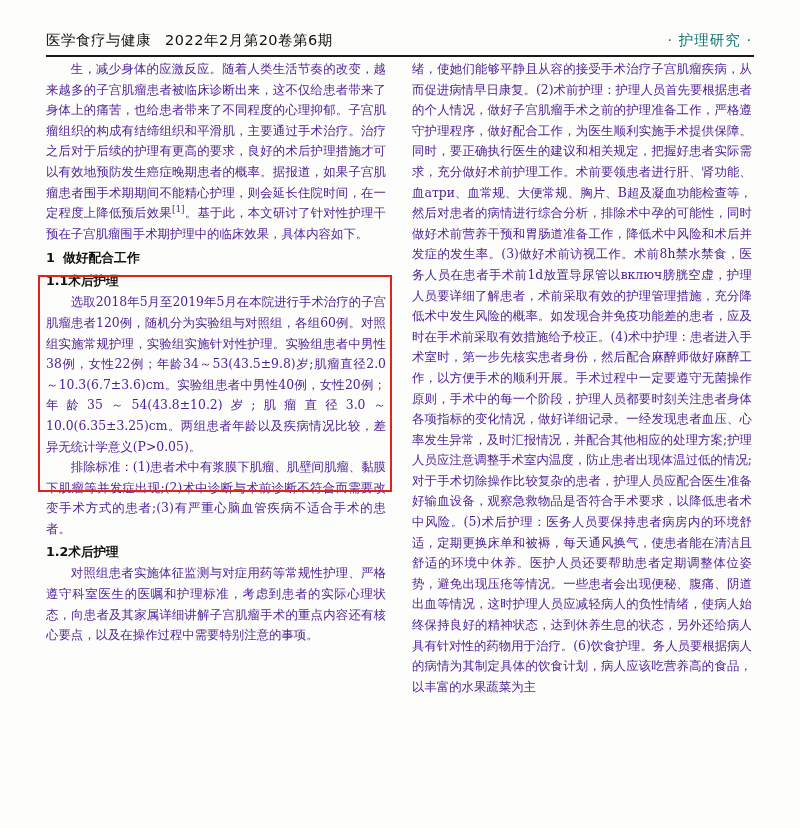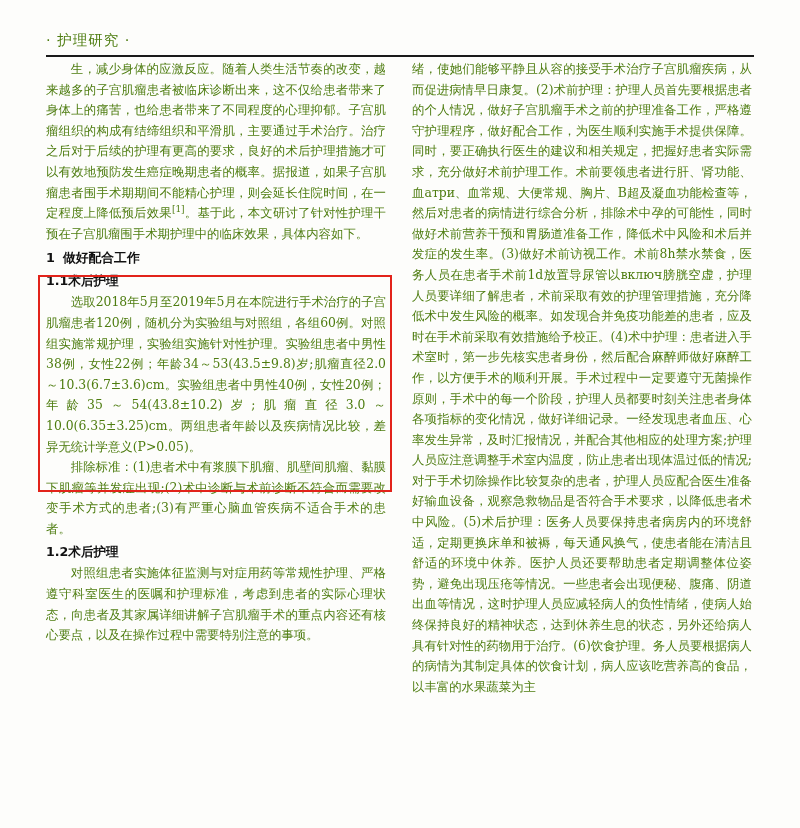--- a/index.html
+++ b/index.html
@@ -35,41 +35,41 @@
   .runhead-left {
     font-size: 14.5px;
     letter-spacing: 0.5px;
     color: #111;
     white-space: nowrap;
   }
   .runhead-left .journal { margin-right: 14px; }
   .runhead-right {
     font-size: 14.5px;
     letter-spacing: 1px;
-    color: #4d7c0f;
+    color: #0f766e;
     padding-right: 2px;
   }
   
   .columns {
     display: flex;
     gap: 26px;
     height: 740px;
   }
   .col {
     width: 340px;
     position: relative;
   }
   p.body {
     margin: 0 0 0 0;
     font-size: 12.4px;
     line-height: 20.6px;
     text-align: justify;
     text-justify: inter-ideograph;
     text-indent: 2em;
-    color: #4d7c0f;
+    color: #4c1d95;
     font-family: "DejaVu Serif", "Liberation Serif", serif;
   }
   p.noindent { text-indent: 0; }
   .sec-head {
     font-size: 12.8px;
     line-height: 21px;
     font-weight: bold;
     margin: 3px 0 1px 0;
     color: #111;
     font-family: "DejaVu Sans", "Liberation Sans", sans-serif;
@@ -101,20 +101,23 @@
     box-sizing: border-box;
   }
   .hl-wrap { position: relative; }
 </style>
 </head>
 <body>
 
 <div class="page">
 
   <div class="runhead">
+    <div class="runhead-left">
+      <span class="journal">医学食疗与健康</span><span>2022年2月第20卷第6期</span>
+    </div>
     <div class="runhead-right">· 护理研究 ·</div>
   </div>
 
   <div class="columns">
 
     <div class="col">
       <p class="body"><span>生，减少身体的应激反应。随着人类生活节奏的改变，越来越多的子宫肌瘤患者被临床诊断出来，这不仅给患者带来了身体上的痛苦，也给患者带来了不同程度的心理抑郁。子宫肌瘤组织的构成有结缔组织和平滑肌，主要通过手术治疗。治疗之后对于后续的护理有更高的要求，良好的术后护理措施才可以有效地预防发生癌症晚期患者的概率。据报道，如果子宫肌瘤患者围手术期期间不能精心护理，则会延长住院时间，在一定程度上降低预后效果</span><sup class="ref">[1]</sup><span>。基于此，本文研讨了针对性护理干预在子宫肌瘤围手术期护理中的临床效果，具体内容如下。</span></p>
 
       <div class="sec-head">
         <span class="num">1</span><span>做好配合工作</span>

